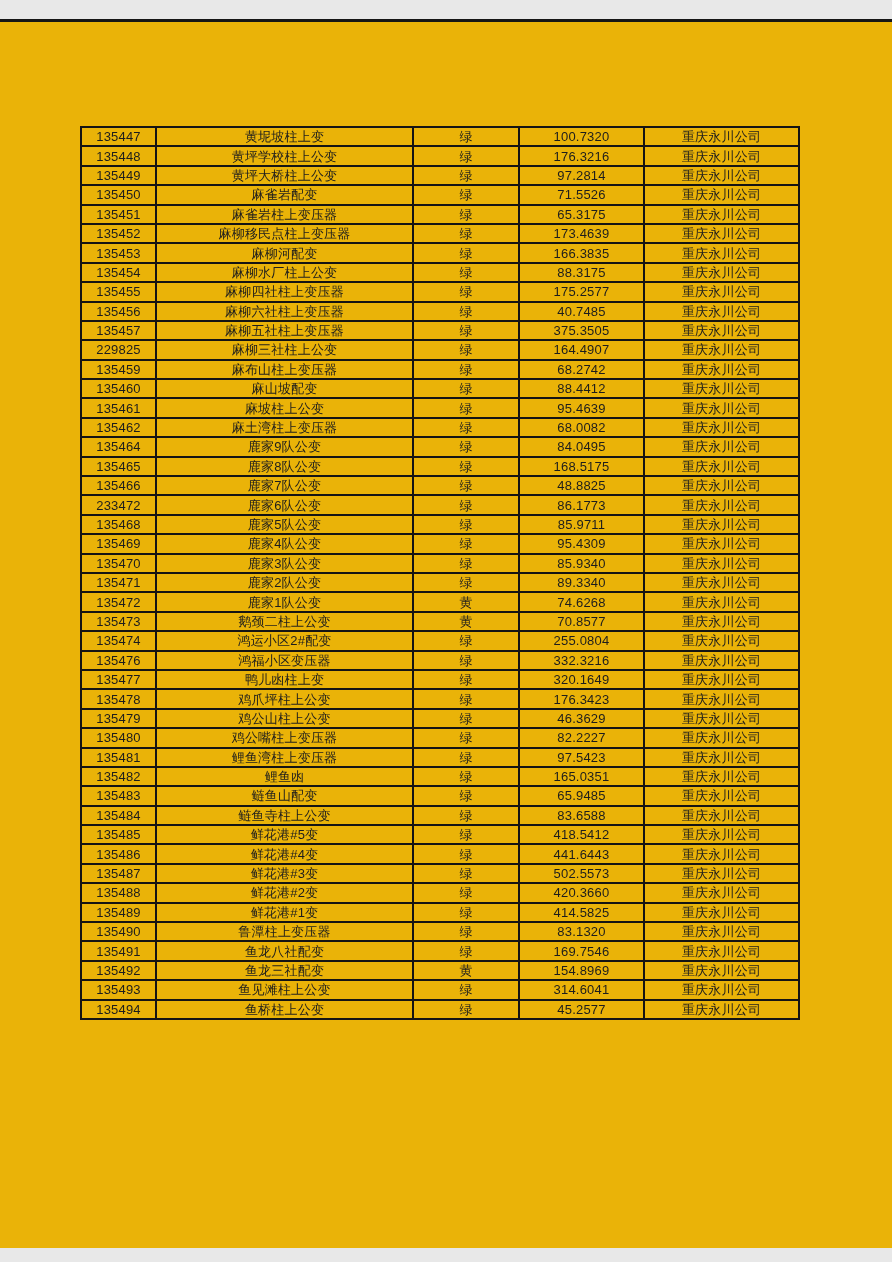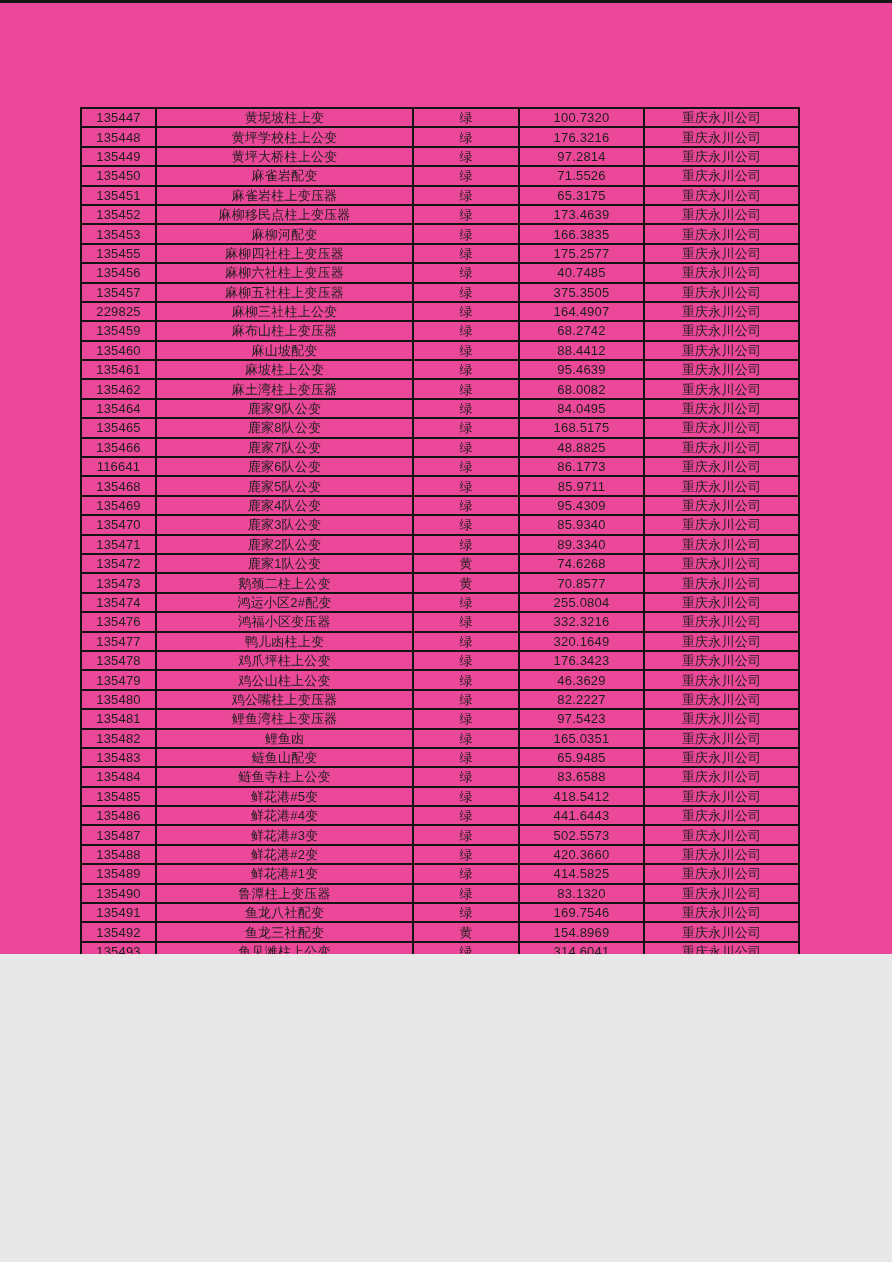--- a/index.html
+++ b/index.html
@@ -3,24 +3,25 @@
 <meta charset="utf-8">
 <style>
   html, body {
     margin: 0;
     padding: 0;
     background: #e8e8e8;
   }
   .page {
     position: relative;
     width: 892px;
-    height: 954px;
-    background: #ec4899;
+    height: 1229px;
+    background: #eab308;
     font-family: "Liberation Sans", "DejaVu Sans", sans-serif;
     overflow: hidden;
+    margin-top: 19px;
   }
   .top-rule {
     position: absolute;
     top: 0;
     left: 0;
     width: 892px;
     height: 3px;
     background: #161616;
   }
   table.data-table {
@@ -108,20 +109,27 @@
       <td>重庆永川公司</td>
     </tr>
         <tr>
       <td>135453</td>
       <td>麻柳河配变</td>
       <td>绿</td>
       <td>166.3835</td>
       <td>重庆永川公司</td>
     </tr>
         <tr>
+      <td>135454</td>
+      <td>麻柳水厂柱上公变</td>
+      <td>绿</td>
+      <td>88.3175</td>
+      <td>重庆永川公司</td>
+    </tr>
+        <tr>
       <td>135455</td>
       <td>麻柳四社柱上变压器</td>
       <td>绿</td>
       <td>175.2577</td>
       <td>重庆永川公司</td>
     </tr>
         <tr>
       <td>135456</td>
       <td>麻柳六社柱上变压器</td>
       <td>绿</td>
@@ -185,21 +193,21 @@
       <td>重庆永川公司</td>
     </tr>
         <tr>
       <td>135466</td>
       <td>鹿家7队公变</td>
       <td>绿</td>
       <td>48.8825</td>
       <td>重庆永川公司</td>
     </tr>
         <tr>
-      <td>116641</td>
+      <td>233472</td>
       <td>鹿家6队公变</td>
       <td>绿</td>
       <td>86.1773</td>
       <td>重庆永川公司</td>
     </tr>
         <tr>
       <td>135468</td>
       <td>鹿家5队公变</td>
       <td>绿</td>
       <td>85.9711</td>

